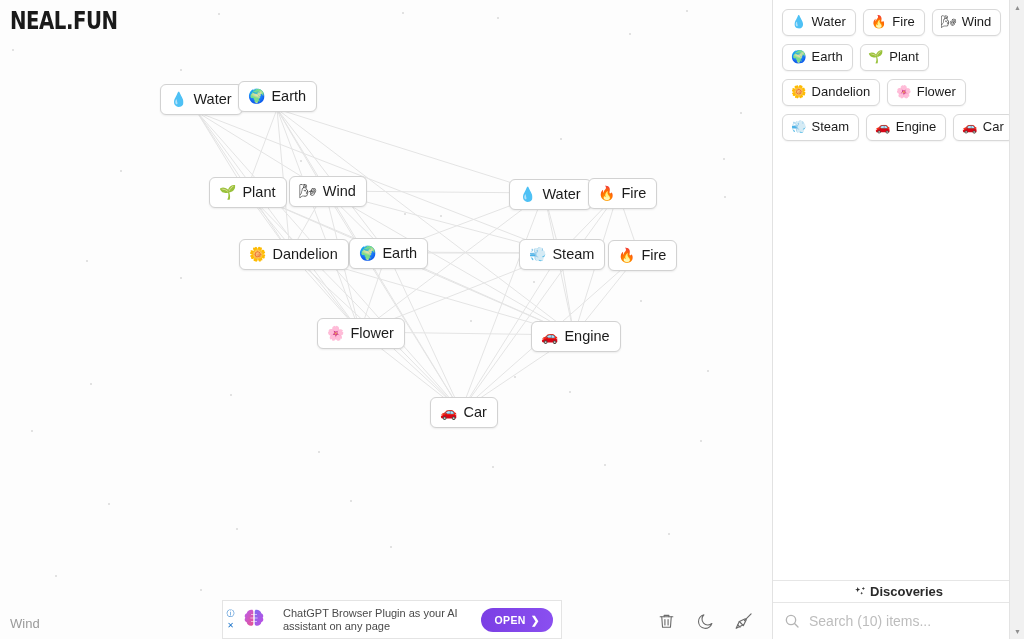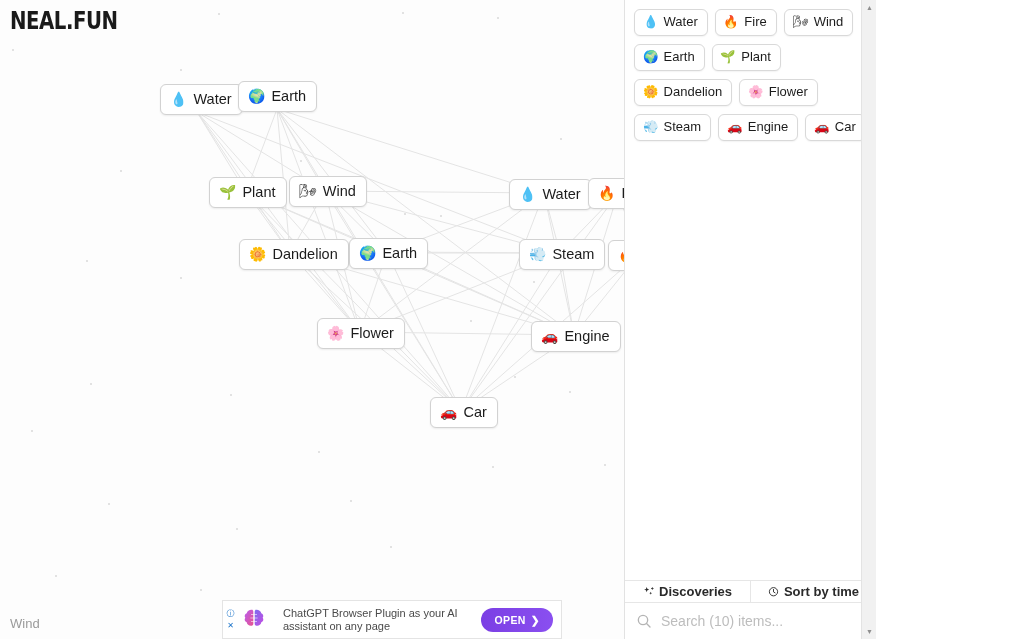--- a/index.html
+++ b/index.html
@@ -7,21 +7,21 @@
   html, body {
     margin: 0; padding: 0;
     width: 1024px; height: 639px;
     overflow: hidden;
     background: #fff;
     font-family: "Liberation Sans", sans-serif;
     -webkit-font-smoothing: antialiased;
   }
   #app {
     position: relative;
-    width: 876px; height: 639px;
+    width: 1024px; height: 639px;
     background: #14b8a6;
     overflow: hidden;
   }
 
   
   #canvas {
     position: absolute;
     left: 0; top: 0;
     width: 772px; height: 639px;
     background: #fdfdfd;
@@ -507,29 +507,20 @@
       <div class="stab">
         <span class="ticon-s">
           <svg width="11" height="11" viewBox="0 0 24 24" fill="currentColor">
             <path d="M8 2.2l1.5 4L13.5 8 9.5 9.5 8 13.5 6.5 9.5 2.5 8l4-1.5z"></path>
             <path d="M16.8 12.5l.9 2.3 2.3.9-2.3.9-.9 2.3-.9-2.3-2.3-.9 2.3-.9z"></path>
             <path d="M19.5 2.6h1.6v2h2v1.6h-2v2h-1.6v-2h-2V4.6h2z"></path>
           </svg>
         </span>
         <span>Discoveries</span>
       </div>
-      <div class="stab">
-        <span class="ticon-s">
-          <svg width="11" height="11" viewBox="0 0 24 24" fill="none" stroke="currentColor" stroke-width="2">
-            <circle cx="12" cy="12.5" r="9"></circle>
-            <path d="M12 7.5v5.4l3.4 2" stroke-linecap="round"></path>
-          </svg>
-        </span>
-        <span>Sort by time</span>
-      </div>
     </div>
 
     <div id="sidebar-search">
       <span id="search-icon">
         <svg width="16" height="16" viewBox="0 0 24 24" fill="none" stroke="currentColor" stroke-width="2" stroke-linecap="round">
           <circle cx="10.5" cy="10.5" r="7"></circle>
           <path d="M15.8 15.8L21 21"></path>
         </svg>
       </span>
       <input id="search-input" type="text" placeholder="Search (10) items..." style="">

